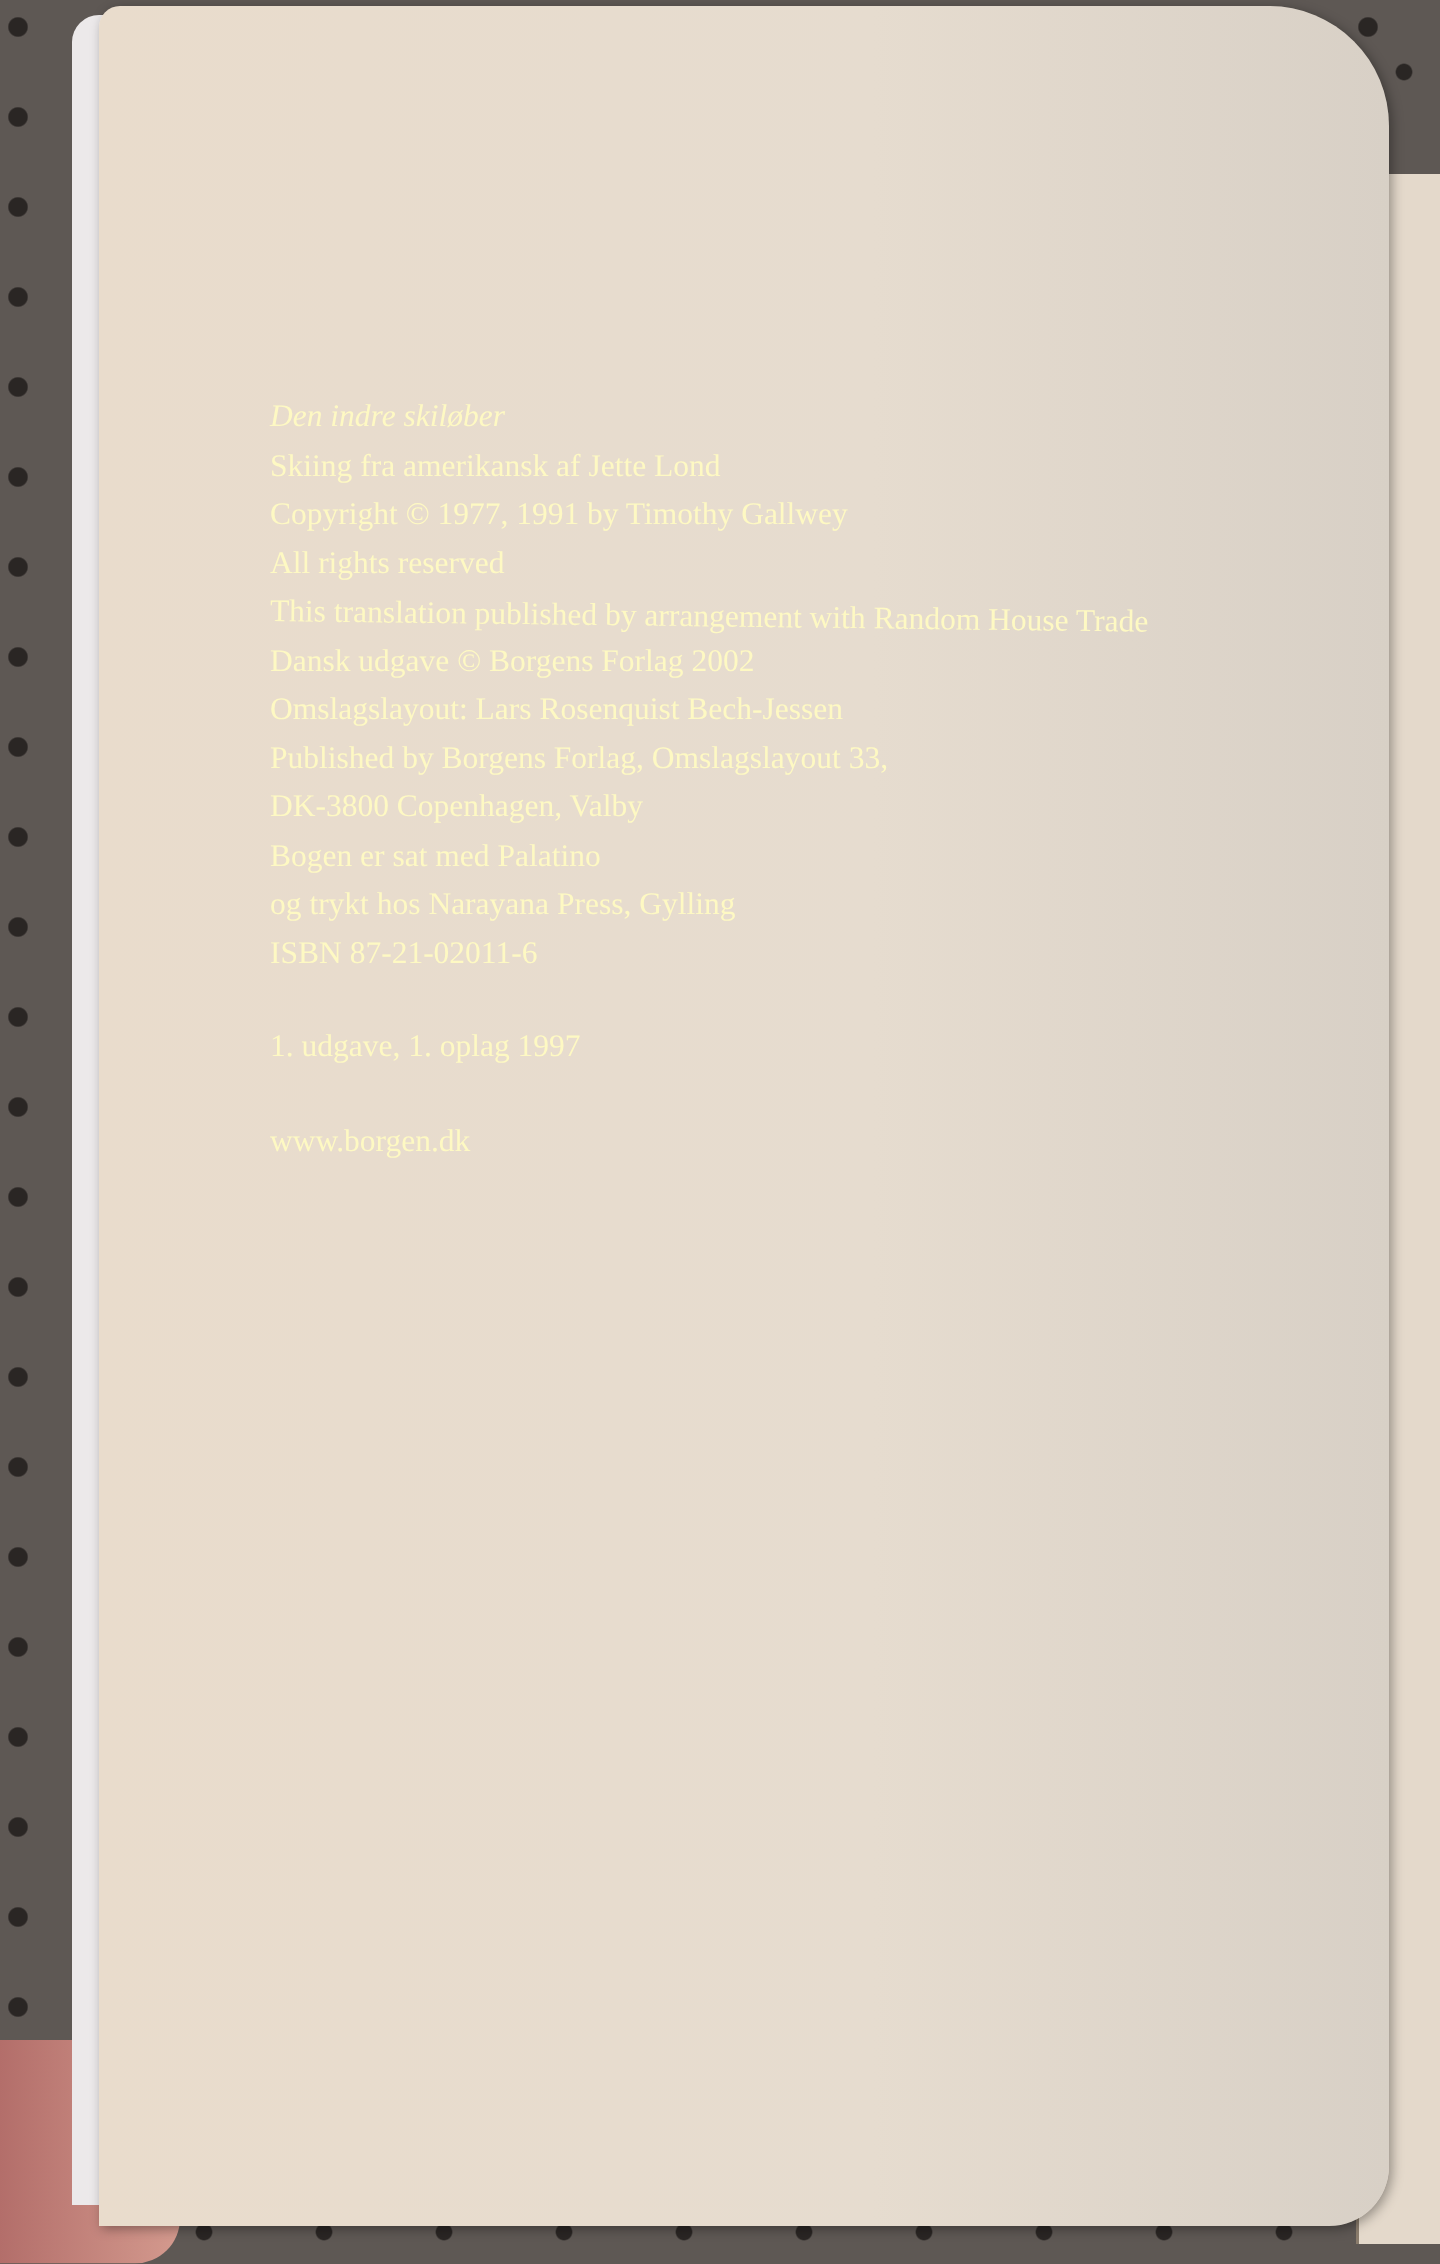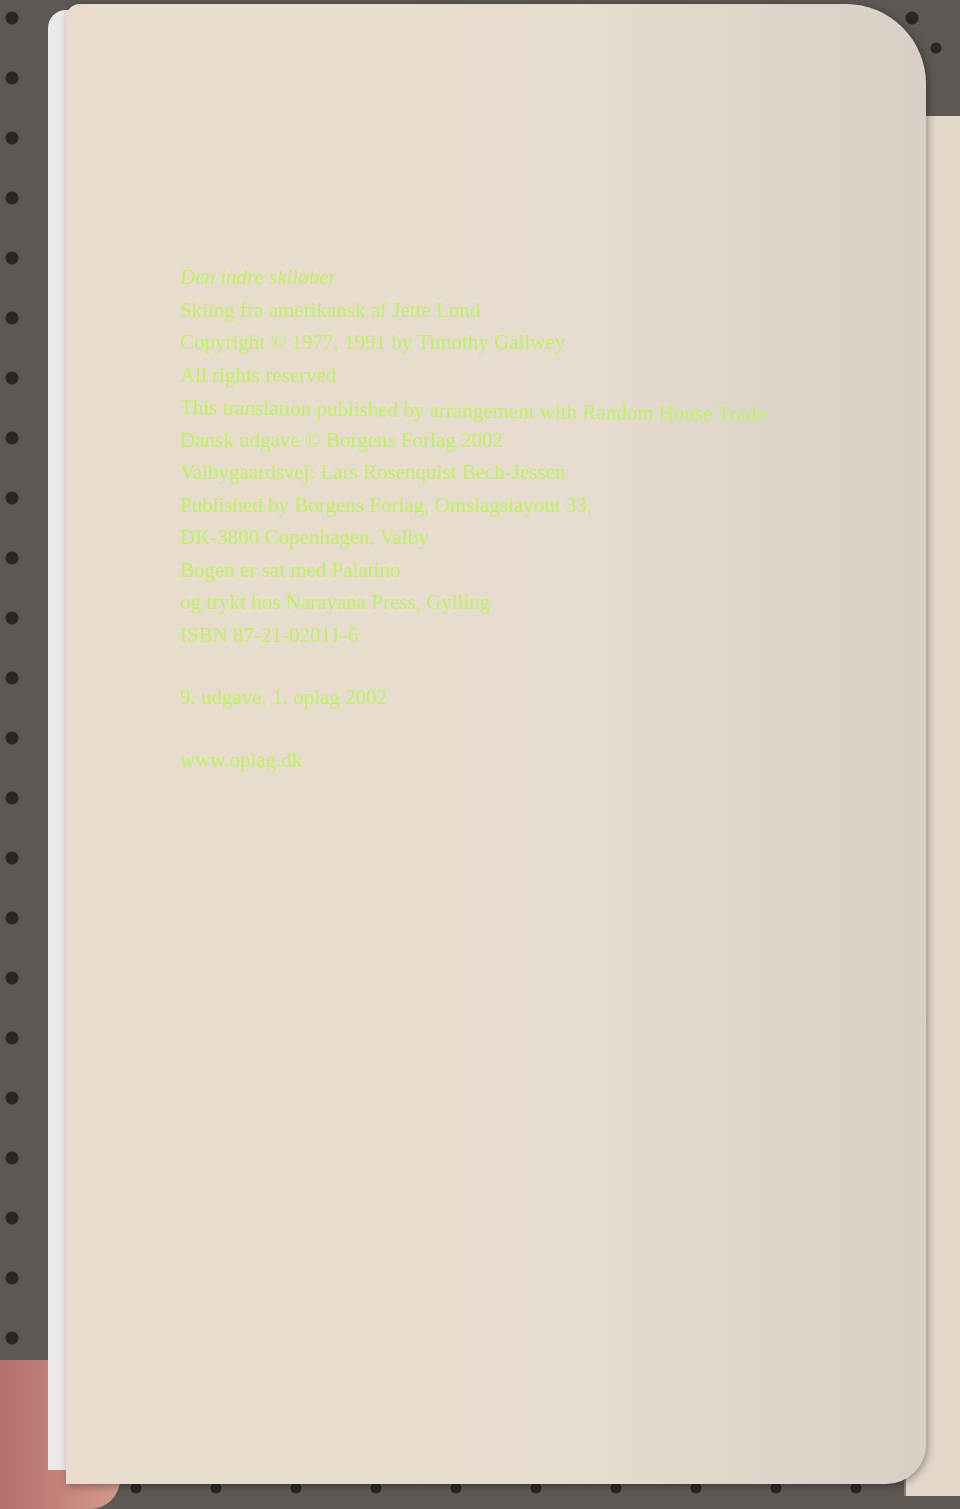--- a/index.html
+++ b/index.html
@@ -26,21 +26,21 @@
     position: absolute; left: 904px; top: 116px; width: 56px; height: 1380px;
     background: #e4d9cb; border-left: 2px solid #8a7c6c;
   }
   .thumb {
     position: absolute; left: 0; top: 1360px; width: 120px; height: 149px;
     background: linear-gradient(90deg, #b36e6a, #d49a8e);
     border-radius: 0 60px 30px 0;
   }
   .colophon {
     position: absolute; left: 180px; top: 261px; width: 700px;
-    color: #bef264; font-size: 21px; line-height: 32.5px;
+    color: #fef9c3; font-size: 21px; line-height: 32.5px;
   }
   .line { white-space: nowrap; display: block; }
   .it { font-style: italic; }
   .gap { height: 30px; }
   .skew { transform-origin: left center; transform: rotate(0.7deg); }
 </style>
 </head>
 <body>
 
 <div class="thumb"></div>
@@ -48,23 +48,23 @@
 <div class="page-edge"></div>
 <div class="page"></div>
 
 <div class="colophon">
   <span class="line it">Den indre skiløber</span>
   <span class="line">Skiing fra amerikansk af Jette Lond</span>
   <span class="line">Copyright © 1977, 1991 by Timothy Gallwey</span>
   <span class="line">All rights reserved</span>
   <span class="line skew">This translation published by arrangement with Random House Trade</span>
   <span class="line">Dansk udgave © Borgens Forlag 2002</span>
-  <span class="line">Valbygaardsvej: Lars Rosenquist Bech-Jessen</span>
+  <span class="line">Omslagslayout: Lars Rosenquist Bech-Jessen</span>
   <span class="line">Published by Borgens Forlag, Omslagslayout 33,</span>
   <span class="line">DK-3800 Copenhagen, Valby</span>
   <span class="line">Bogen er sat med Palatino</span>
   <span class="line">og trykt hos Narayana Press, Gylling</span>
   <span class="line">ISBN 87-21-02011-6</span>
   <div class="gap"></div>
-  <span class="line">9. udgave, 1. oplag 2002</span>
+  <span class="line">1. udgave, 1. oplag 1997</span>
   <div class="gap"></div>
-  <span class="line">www.oplag.dk</span>
+  <span class="line">www.borgen.dk</span>
 </div>
 
 </body></html>

